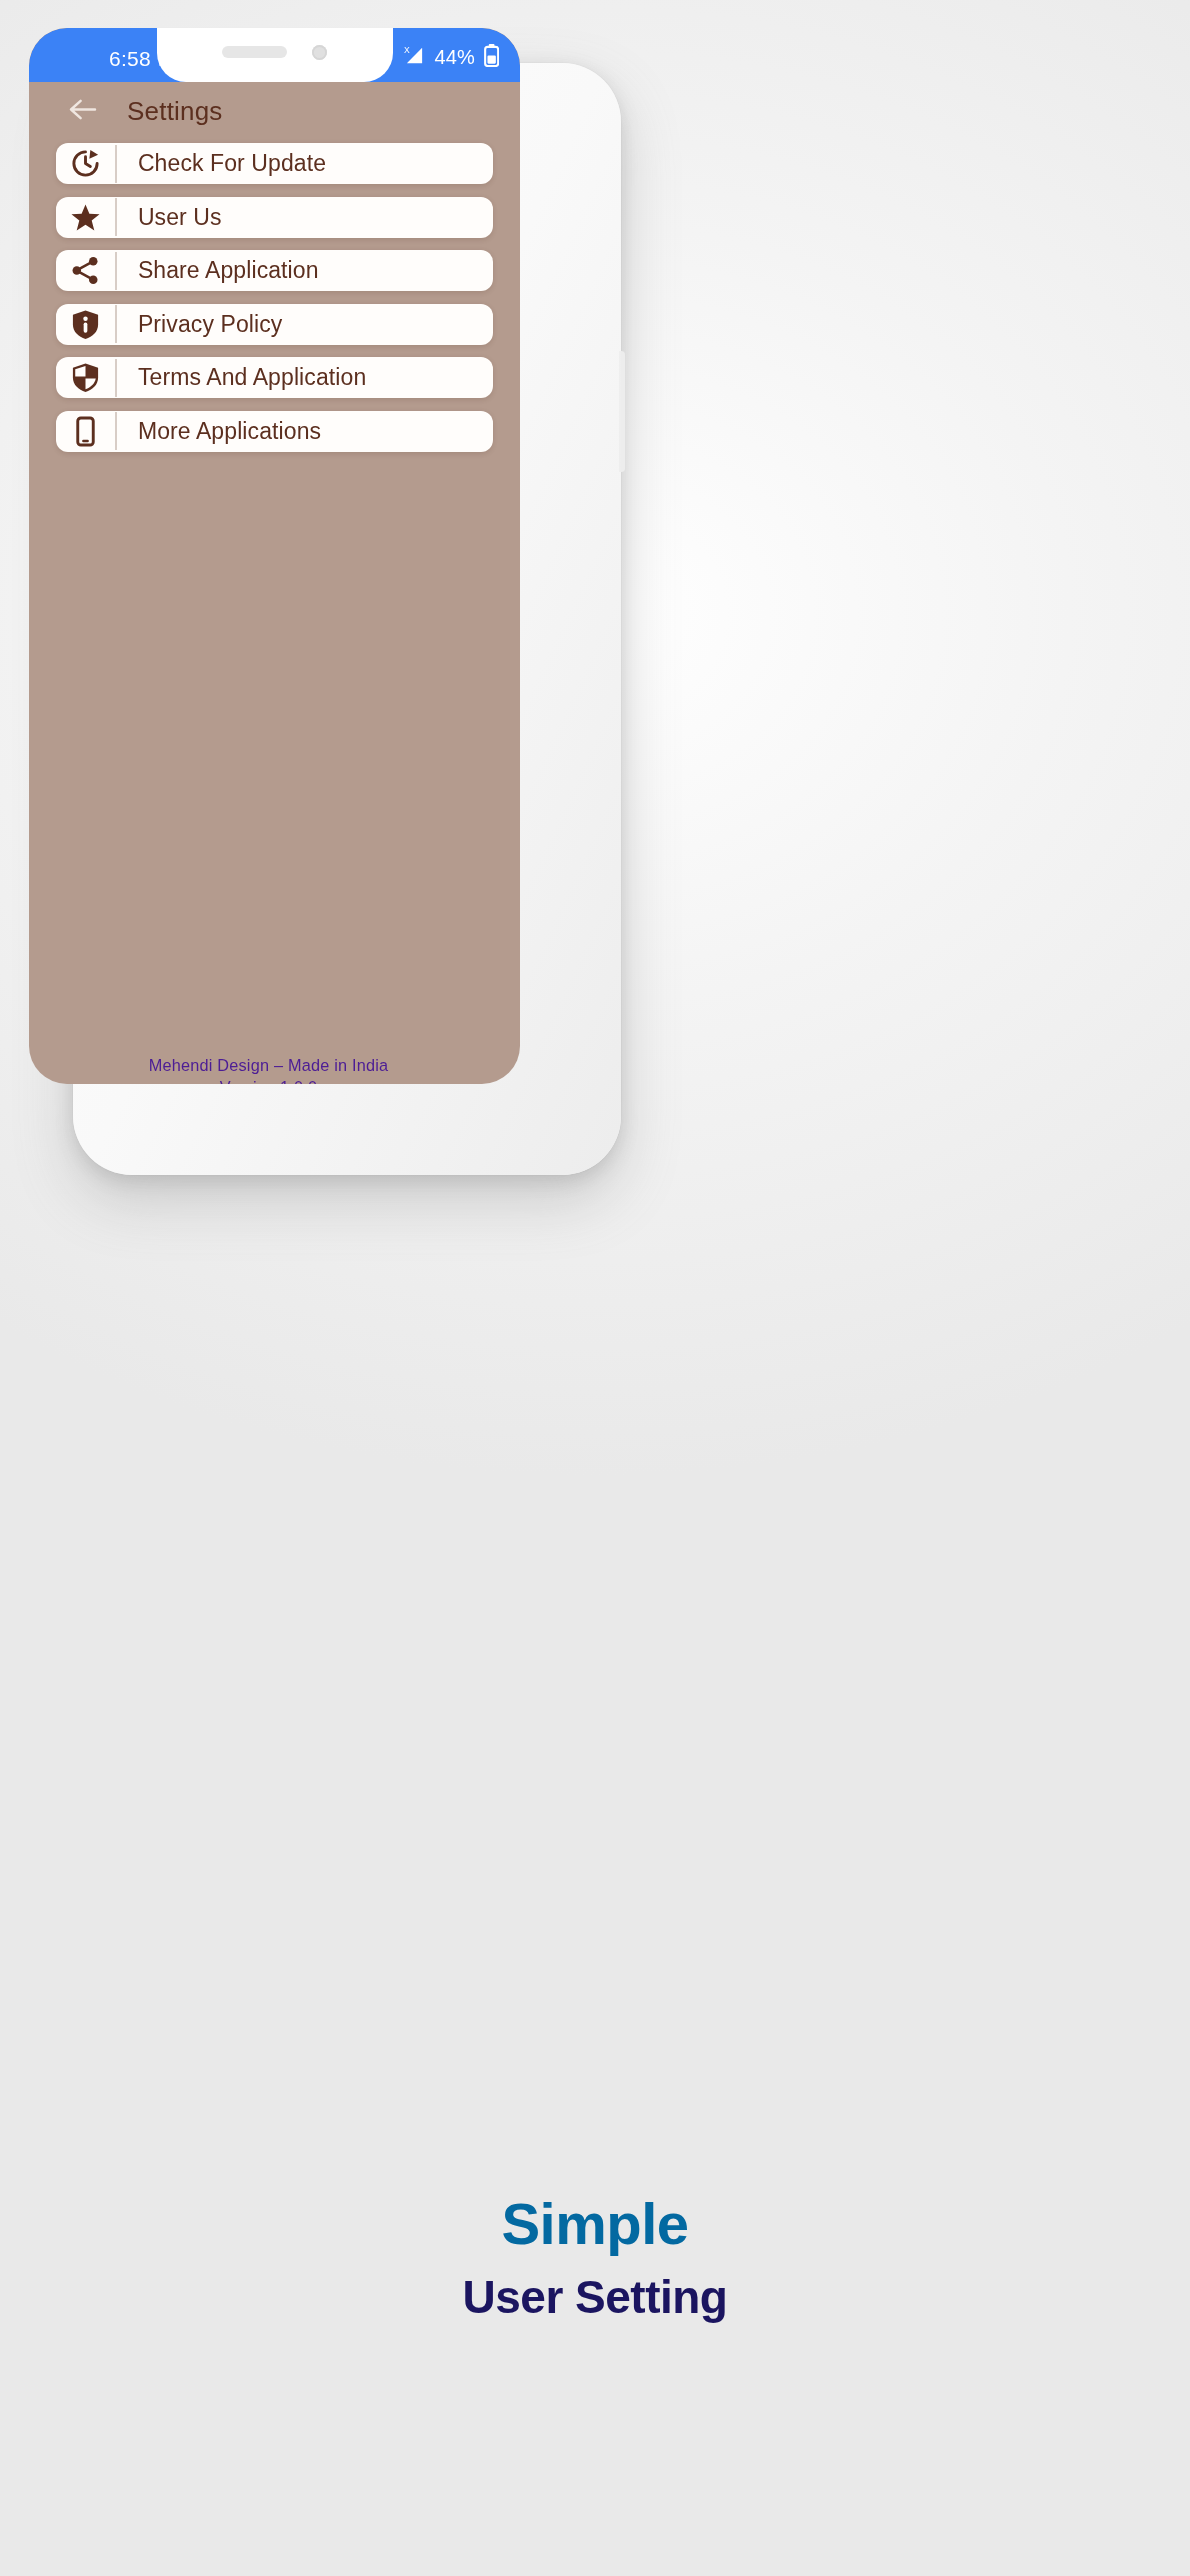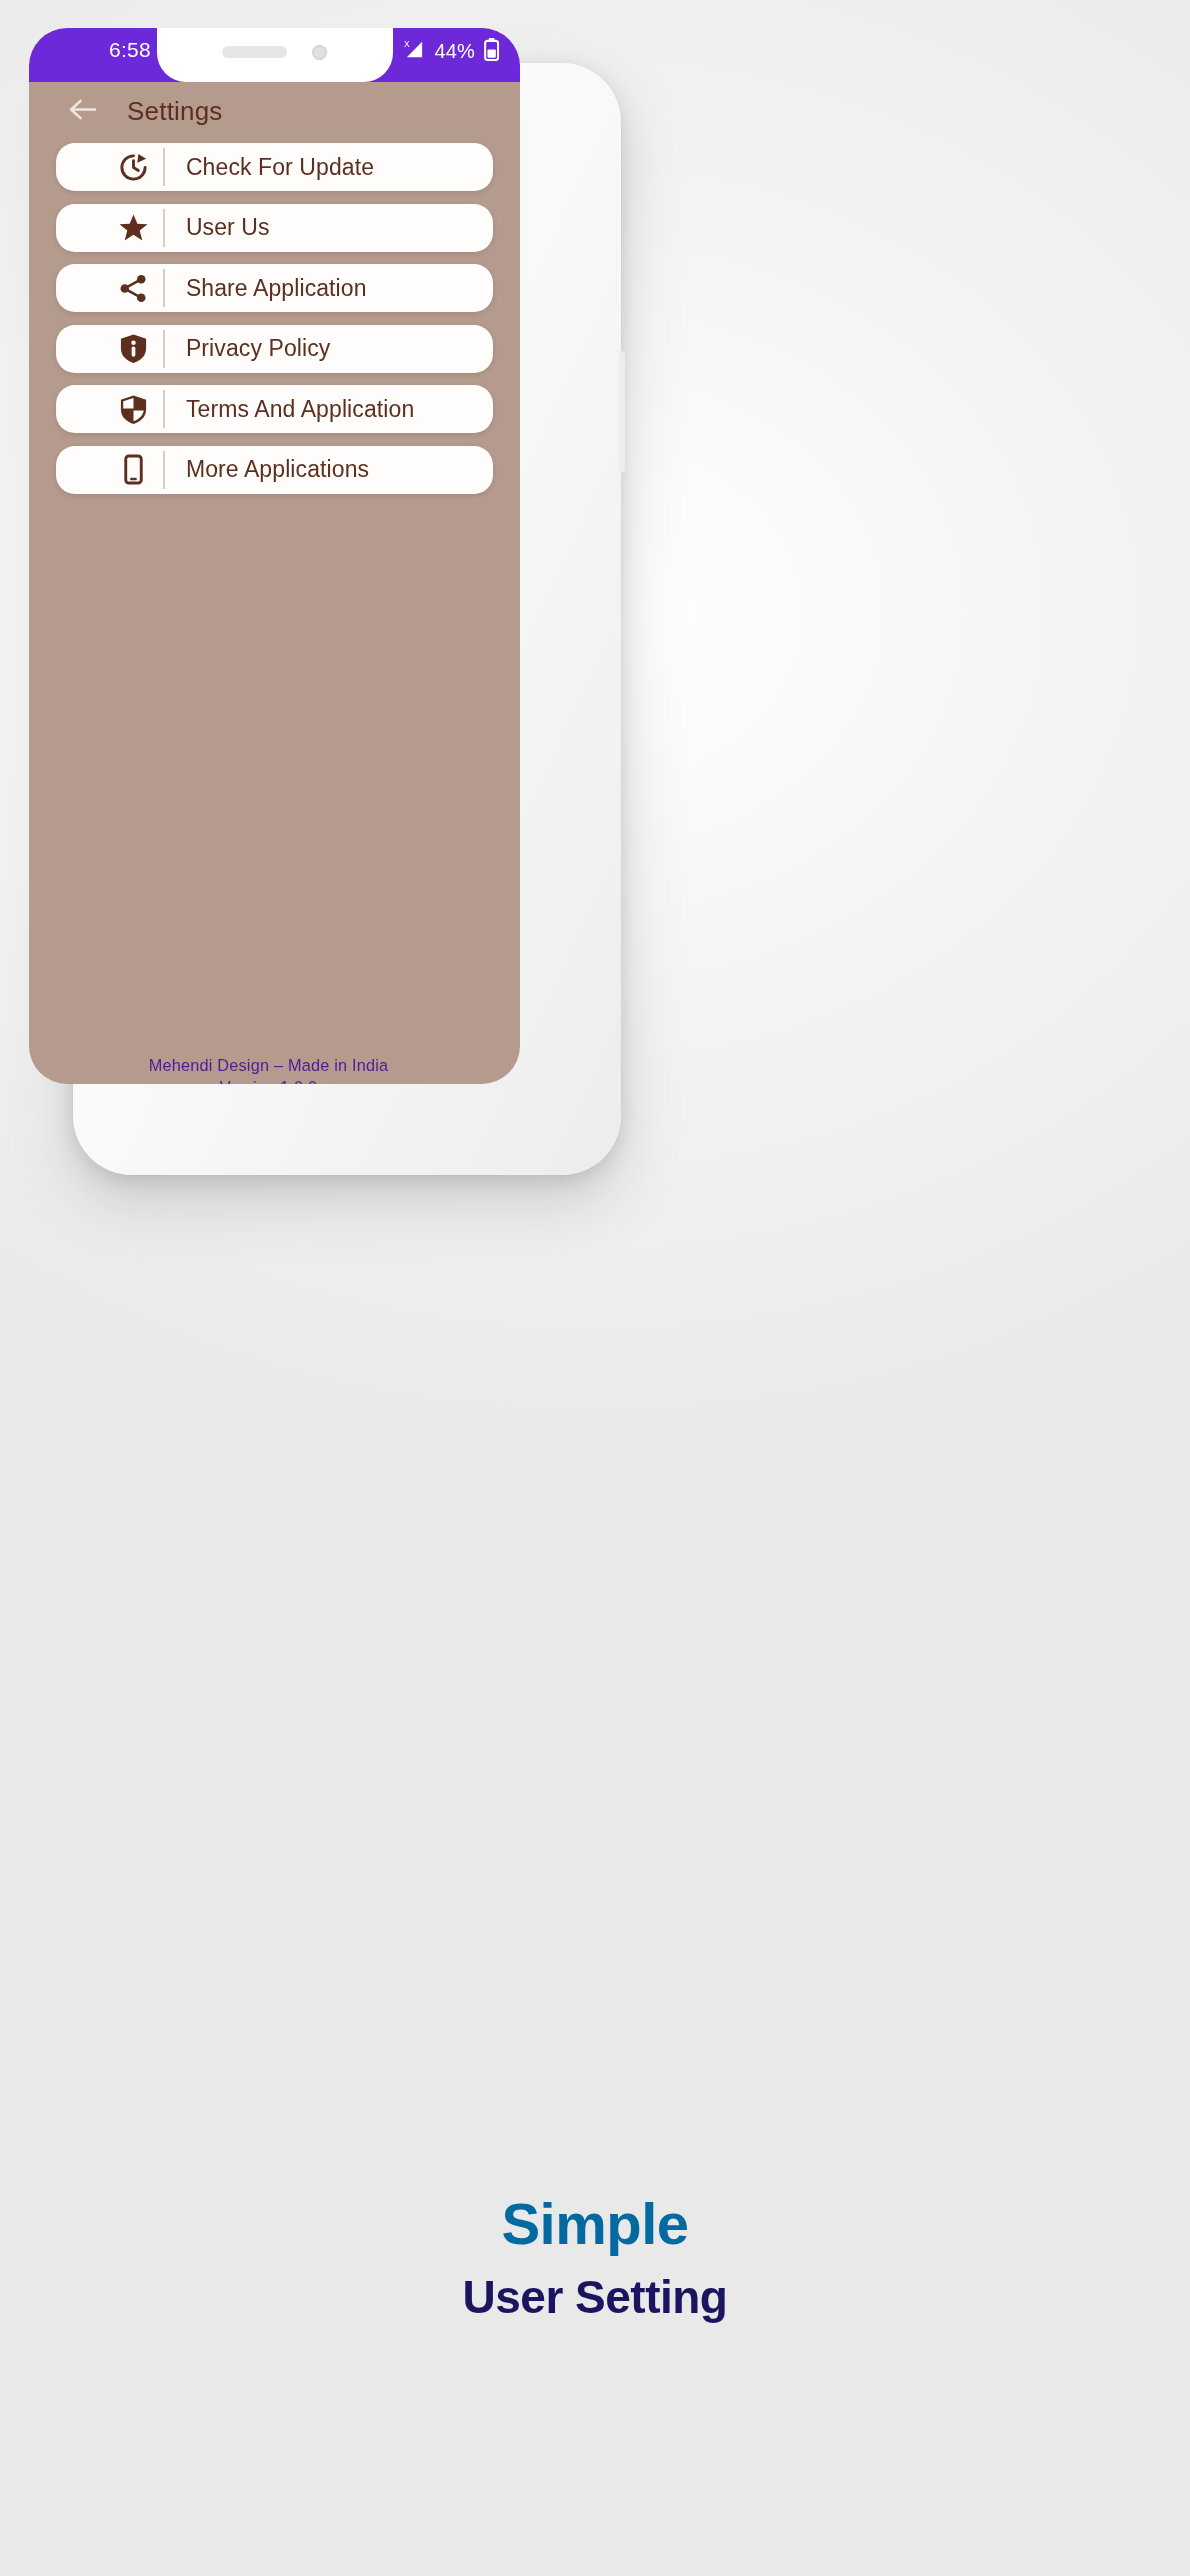--- a/index.html
+++ b/index.html
@@ -72,24 +72,24 @@
     width:15.3px; height:15.3px; border-radius:50%;
     background:#e0e0e0;
     box-shadow: inset 0 0 0 1.9px #d6d6d6;
     margin-top:-5.7px;
   }
 
   
   #status-bar{
     position:absolute; top:0; left:0; right:0;
     height:54px;
-    background:#6d28d9;
+    background:#3b82f6;
     border-radius:38px 38px 0 0;
-    display:flex; align-items:flex-start;
-    padding:0 21px;
+    display:flex; align-items:flex-end;
+    padding:11px 21px;
     color:#fff;
     z-index:8;
   }
   #status-left{
     display:flex; align-items:baseline; gap:7.7px;
     margin-left:59px;
     margin-top:9.6px;
   }
   #status-clock{ font-size:21px; letter-spacing:0.3px; }
   #status-carrier{ font-size:8.6px; opacity:.85; letter-spacing:0.5px; }
@@ -124,28 +124,27 @@
   
   #settings-list{
     position:absolute;
     top:115px; left:0; right:0;
     padding:0 27px;
     display:flex; flex-direction:column;
     gap:12.5px;
     z-index:5;
   }
   .settings-row{
-    height:48px;
+    height:41px;
     background:#fffdfb;
-    border-radius:19px;
+    border-radius:12px;
     display:flex; align-items:center;
     box-shadow: 0 1.9px 4.8px rgba(80,45,30,.14);
     cursor:pointer;
     overflow:hidden;
-    padding-left:48px;
   }
   .row-icon{
     width:59px; min-width:59px;
     display:flex; align-items:center; justify-content:center;
     color:#5c2f1f;
   }
   .row-sep{
     width:1.9px; height:38px;
     background:#d8cdc6;
   }

